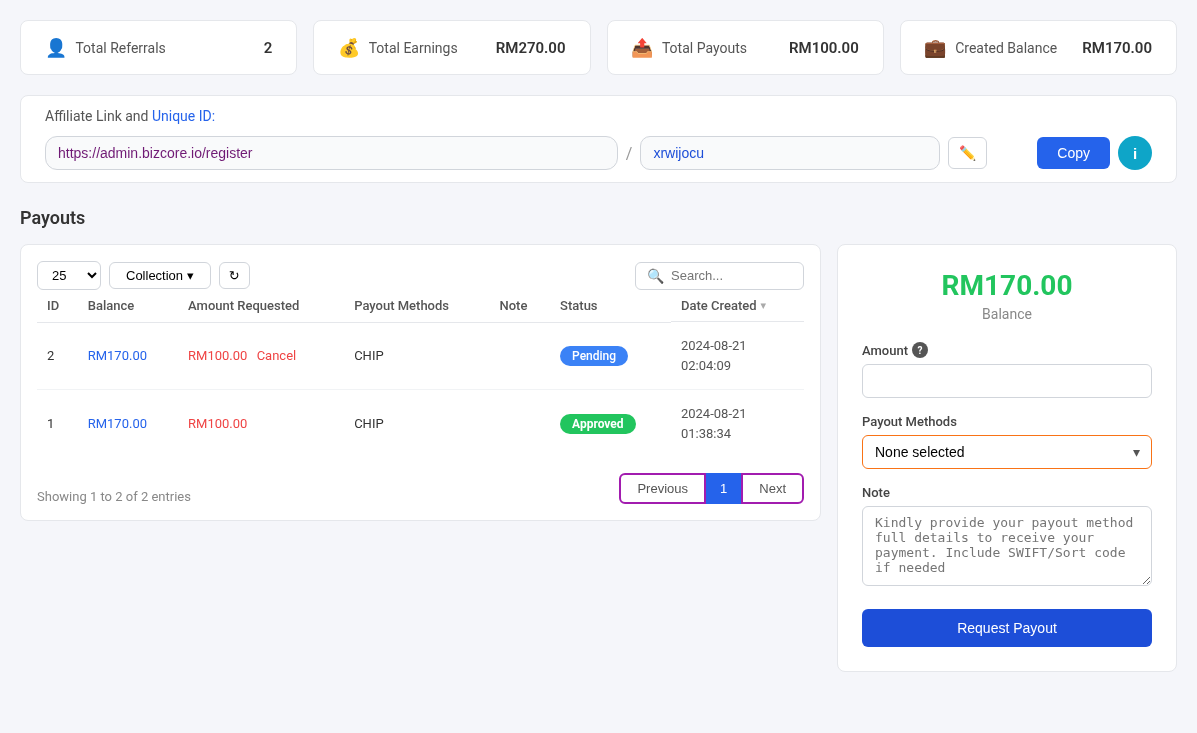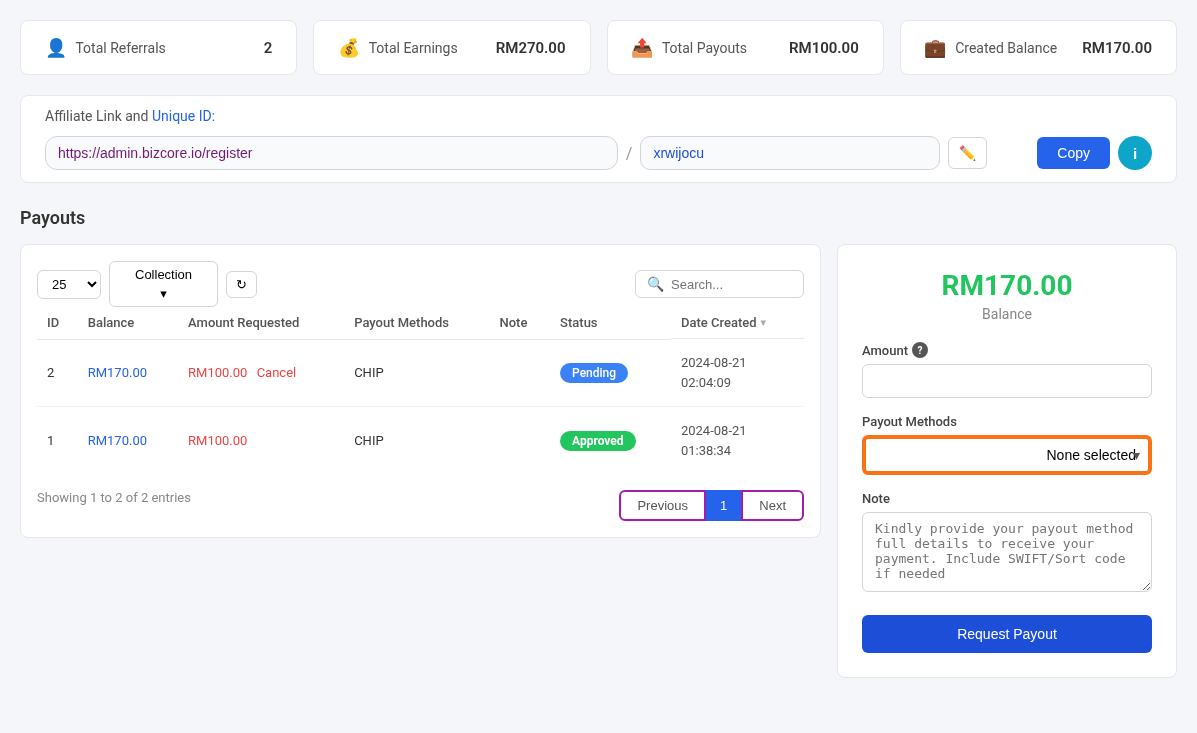--- a/index.html
+++ b/index.html
@@ -163,28 +163,27 @@
       border-radius: 6px;
       padding: 5px 10px;
       font-size: 13px;
       cursor: pointer;
       background: #fff;
       appearance: auto;
     }
     .collection-btn {
       border: 1px solid #d1d5db;
       border-radius: 6px;
-      padding: 5px 25px;
+      padding: 5px 16px;
       font-size: 13px;
       cursor: pointer;
       background: #fff;
       display: flex;
       align-items: center;
       gap: 4px;
-      flex-direction: column;
     }
     .refresh-btn {
       border: 1px solid #d1d5db;
       border-radius: 6px;
       padding: 5px 9px;
       font-size: 13px;
       cursor: pointer;
       background: #fff;
     }
     .search-wrapper {
@@ -264,21 +263,21 @@
     }
     .date-cell {
       color: #555;
       font-size: 13px;
       line-height: 1.5;
     }
 
     
     .pagination-row {
       display: flex;
-      align-items: flex-start;
+      align-items: flex-end;
       justify-content: space-between;
       margin-top: 16px;
     }
     .showing-text {
       color: #888;
       font-size: 13px;
     }
     .pagination-btns {
       display: flex;
       align-items: center;
@@ -362,30 +361,29 @@
       position: absolute;
       right: 12px;
       top: 50%;
       transform: translateY(-50%);
       color: #555;
       pointer-events: none;
       font-size: 14px;
     }
     .select-wrapper select {
       width: 100%;
-      border: 4px solid #f97316;
+      border: 1px solid #f97316;
       border-radius: 6px;
       padding: 8px 12px;
       font-size: 14px;
       outline: none;
       background: #fff;
       appearance: none;
       -webkit-appearance: none;
       cursor: pointer;
-      text-align: right;
     }
     .form-textarea {
       width: 100%;
       border: 1px solid #d1d5db;
       border-radius: 6px;
       padding: 8px 12px;
       font-size: 13px;
       outline: none;
       resize: vertical;
       height: 80px;

